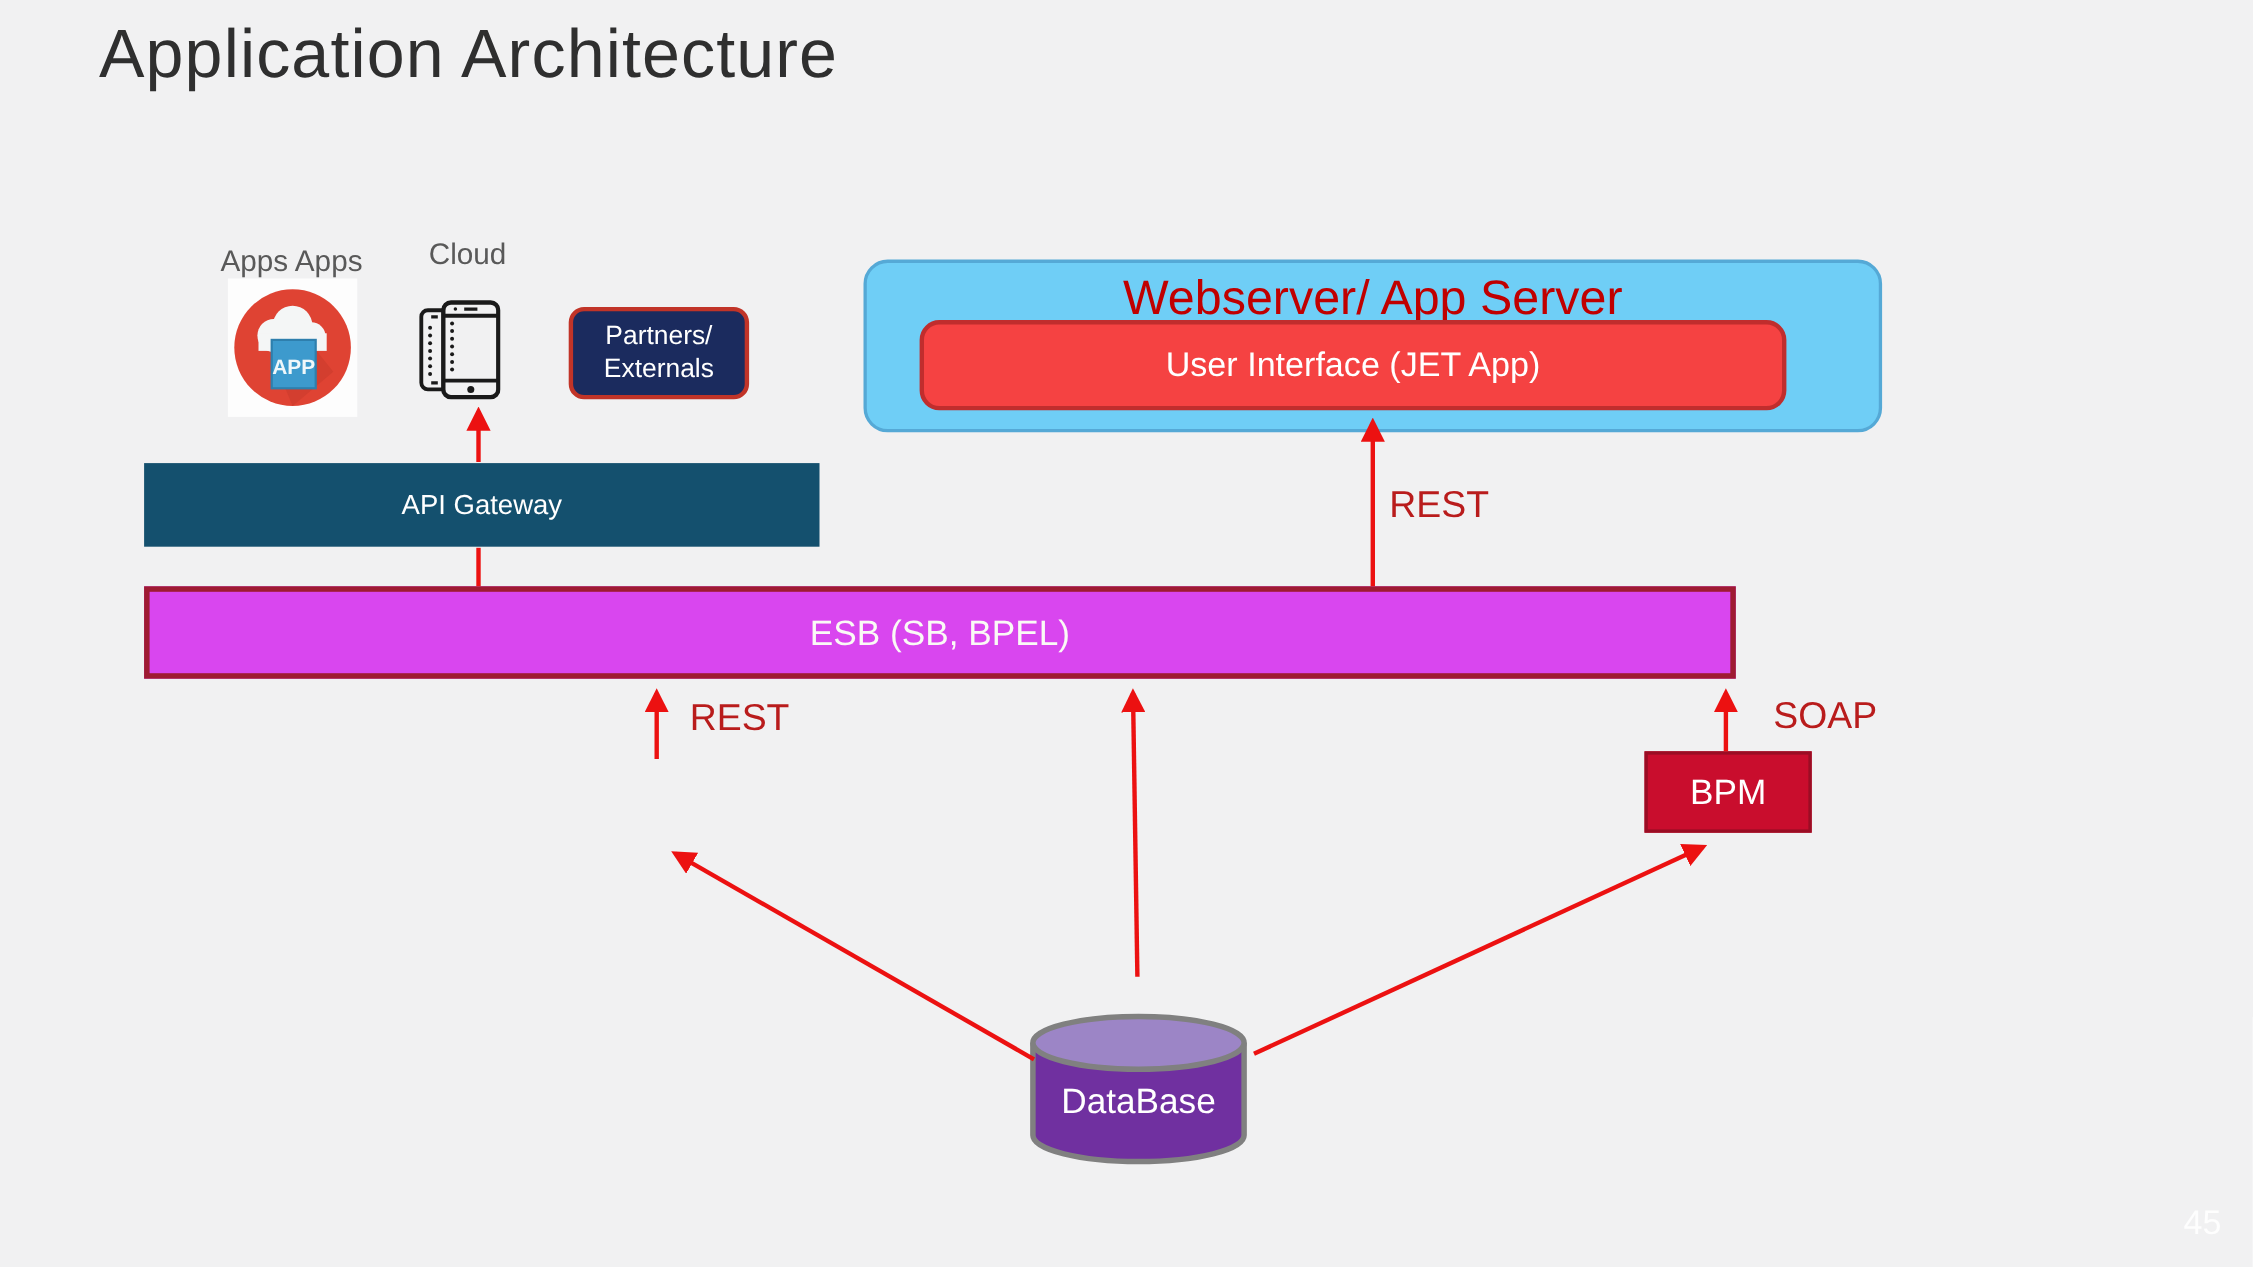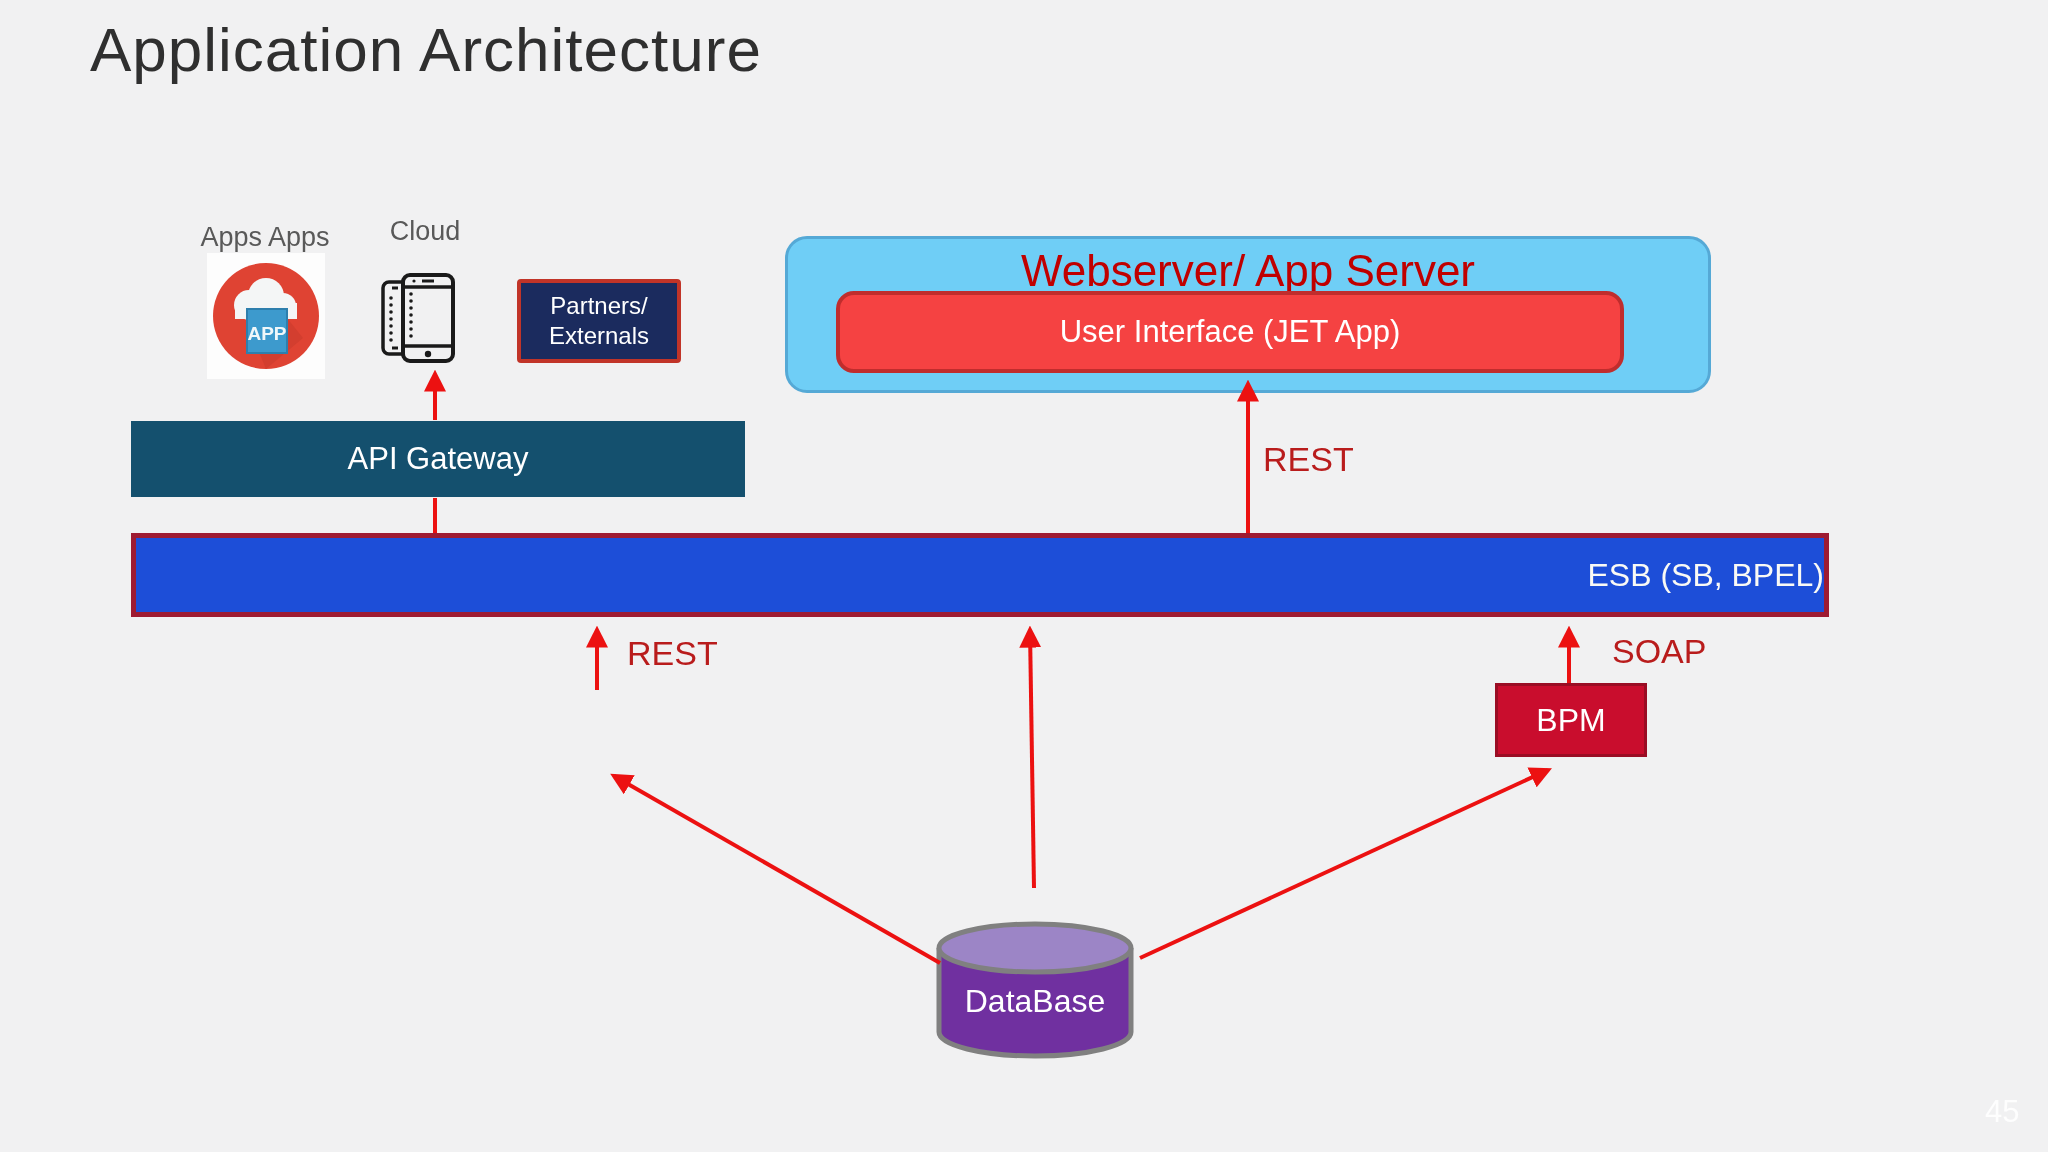--- a/index.html
+++ b/index.html
@@ -29,21 +29,21 @@
   .cloud-apps-label { left: 185px; top: 222px; width: 160px; }
   .mobile-label     { left: 365px; top: 216px; width: 120px; }
 
   .cloud-icon { left: 207px; top: 253px; }
   .phone-icon { left: 380px; top: 272px; }
 
   .partners-box {
     left: 517px; top: 279px; width: 164px; height: 84px;
     background: #1B2B5E;
     border: 4px solid #C13428;
-    border-radius: 4px;
+    border-radius: 14px;
     box-sizing: border-box;
     display: flex; flex-direction: column;
     align-items: center; justify-content: center;
     color: #FFFFFF; font-size: 24px; line-height: 30px;
   }
 
   .webserver-box {
     left: 785px; top: 236px; width: 926px; height: 157px;
     background: #6FCEF6;
     border: 3px solid #55A9D6;
@@ -63,29 +63,29 @@
     border-radius: 18px;
     box-sizing: border-box;
     display: flex; align-items: center; justify-content: center;
     color: #FFFFFF; font-size: 31px; margin-left: 16px;
   }
 
   .api-gateway-box {
     left: 131px; top: 421px; width: 614px; height: 76px;
     background: #14506E;
     display: flex; align-items: center; justify-content: center;
-    color: #FFFFFF; font-size: 31px;
+    color: #FFFFFF; font-size: 25px;
   }
 
   .esb-bar {
-    left: 131px; top: 533px; width: 1698px; height: 84px;
-    background: #1d4ed8;
+    left: 131px; top: 533px; width: 1447px; height: 84px;
+    background: #d946ef;
     border: 5px solid #9E1B32;
     box-sizing: border-box;
-    display: flex; align-items: center; justify-content: flex-end;
+    display: flex; align-items: center; justify-content: center;
     color: #FAFAF5; font-size: 32px;
   }
 
   .edge-label {
     color: #b91c1c;
     font-size: 34px;
   }
   .rest-upper { left: 1263px; top: 440px; }
   .rest-lower { left: 627px;  top: 634px; }
   .soap-label { left: 1612px; top: 632px; }

